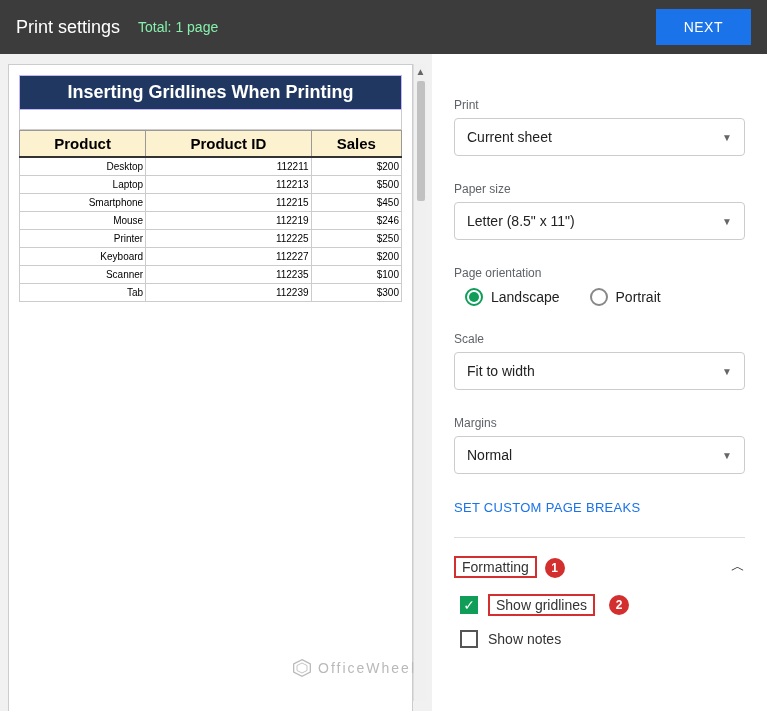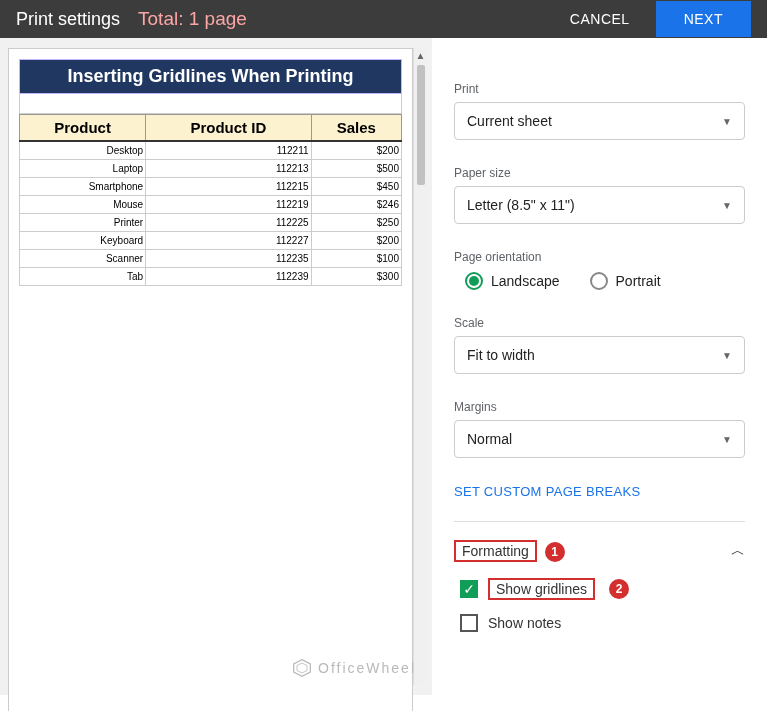--- a/index.html
+++ b/index.html
@@ -1,20 +1,20 @@
 <!DOCTYPE html>
 <html><head>
 <meta charset="utf-8">
 <style>
 * { box-sizing: border-box; margin: 0; padding: 0; }
 body { font-family: Arial, sans-serif; width: 767px; height: 711px; background: #fff; overflow: hidden; position: relative; }
 
-.topbar { background: #3c3c3c; height: 38px; display: flex; align-items: center; padding: 0 16px; color: #fff; }
+.topbar { background: #3c3c3c; height: 54px; display: flex; align-items: center; padding: 0 16px; color: #fff; }
 .topbar-title { font-size: 18px; font-weight: 400; }
-.topbar-sub { font-size: 19px; color: #fca5a5; margin-left: 18px; }
+.topbar-sub { font-size: 14px; color: #86efac; margin-left: 18px; }
 .topbar-sp { flex: 1; }
 .btn-cancel { background: transparent; color: #fff; border: none; font-size: 14px; font-weight: 500; letter-spacing: .5px; padding: 10px 18px; cursor: pointer; }
 .btn-next { background: #1a73e8; color: #fff; border: none; font-size: 14px; font-weight: 500; letter-spacing: .5px; padding: 10px 28px; cursor: pointer; margin-left: 8px; }
 
 .main { display: flex; height: calc(100% - 54px); }
 
 .preview { flex: 0 0 432px; background: #f1f1f1; padding: 10px 2px 10px 8px; display: flex; }
 .sheet { background: #fff; border: 1px solid #ccc; width: 405px; height: 675px; padding: 10px 10px; }
 .sheet-title { background: #1f3761; color: #fff; font-size: 18px; font-weight: bold; text-align: center; padding: 6px 4px; border: 1px solid #c4b5fd; }
 .blank-row { height: 20px; border: 1px solid #ccc; border-top: none; }
@@ -56,21 +56,20 @@
 .watermark { position: absolute; left: 292px; top: 657px; display: flex; align-items: center; gap: 6px; color: #b9b9b9; font-size: 14px; letter-spacing: 2px; pointer-events: none; }
 .wm-logo { width: 20px; height: 22px; }
 </style>
 </head>
 <body>
 
 <div class="topbar">
   <span class="topbar-title">Print settings</span>
   <span class="topbar-sub">Total: 1 page</span>
   <span class="topbar-sp"></span>
-  <button class="btn-cancel">CANCEL</button>
   <button class="btn-next">NEXT</button>
 </div>
 
 <div class="main">
   <div class="preview">
     <div class="sheet">
       <div class="sheet-title">Inserting Gridlines When Printing</div>
       <div class="blank-row"></div>
       <table class="tbl">
         <thead>

